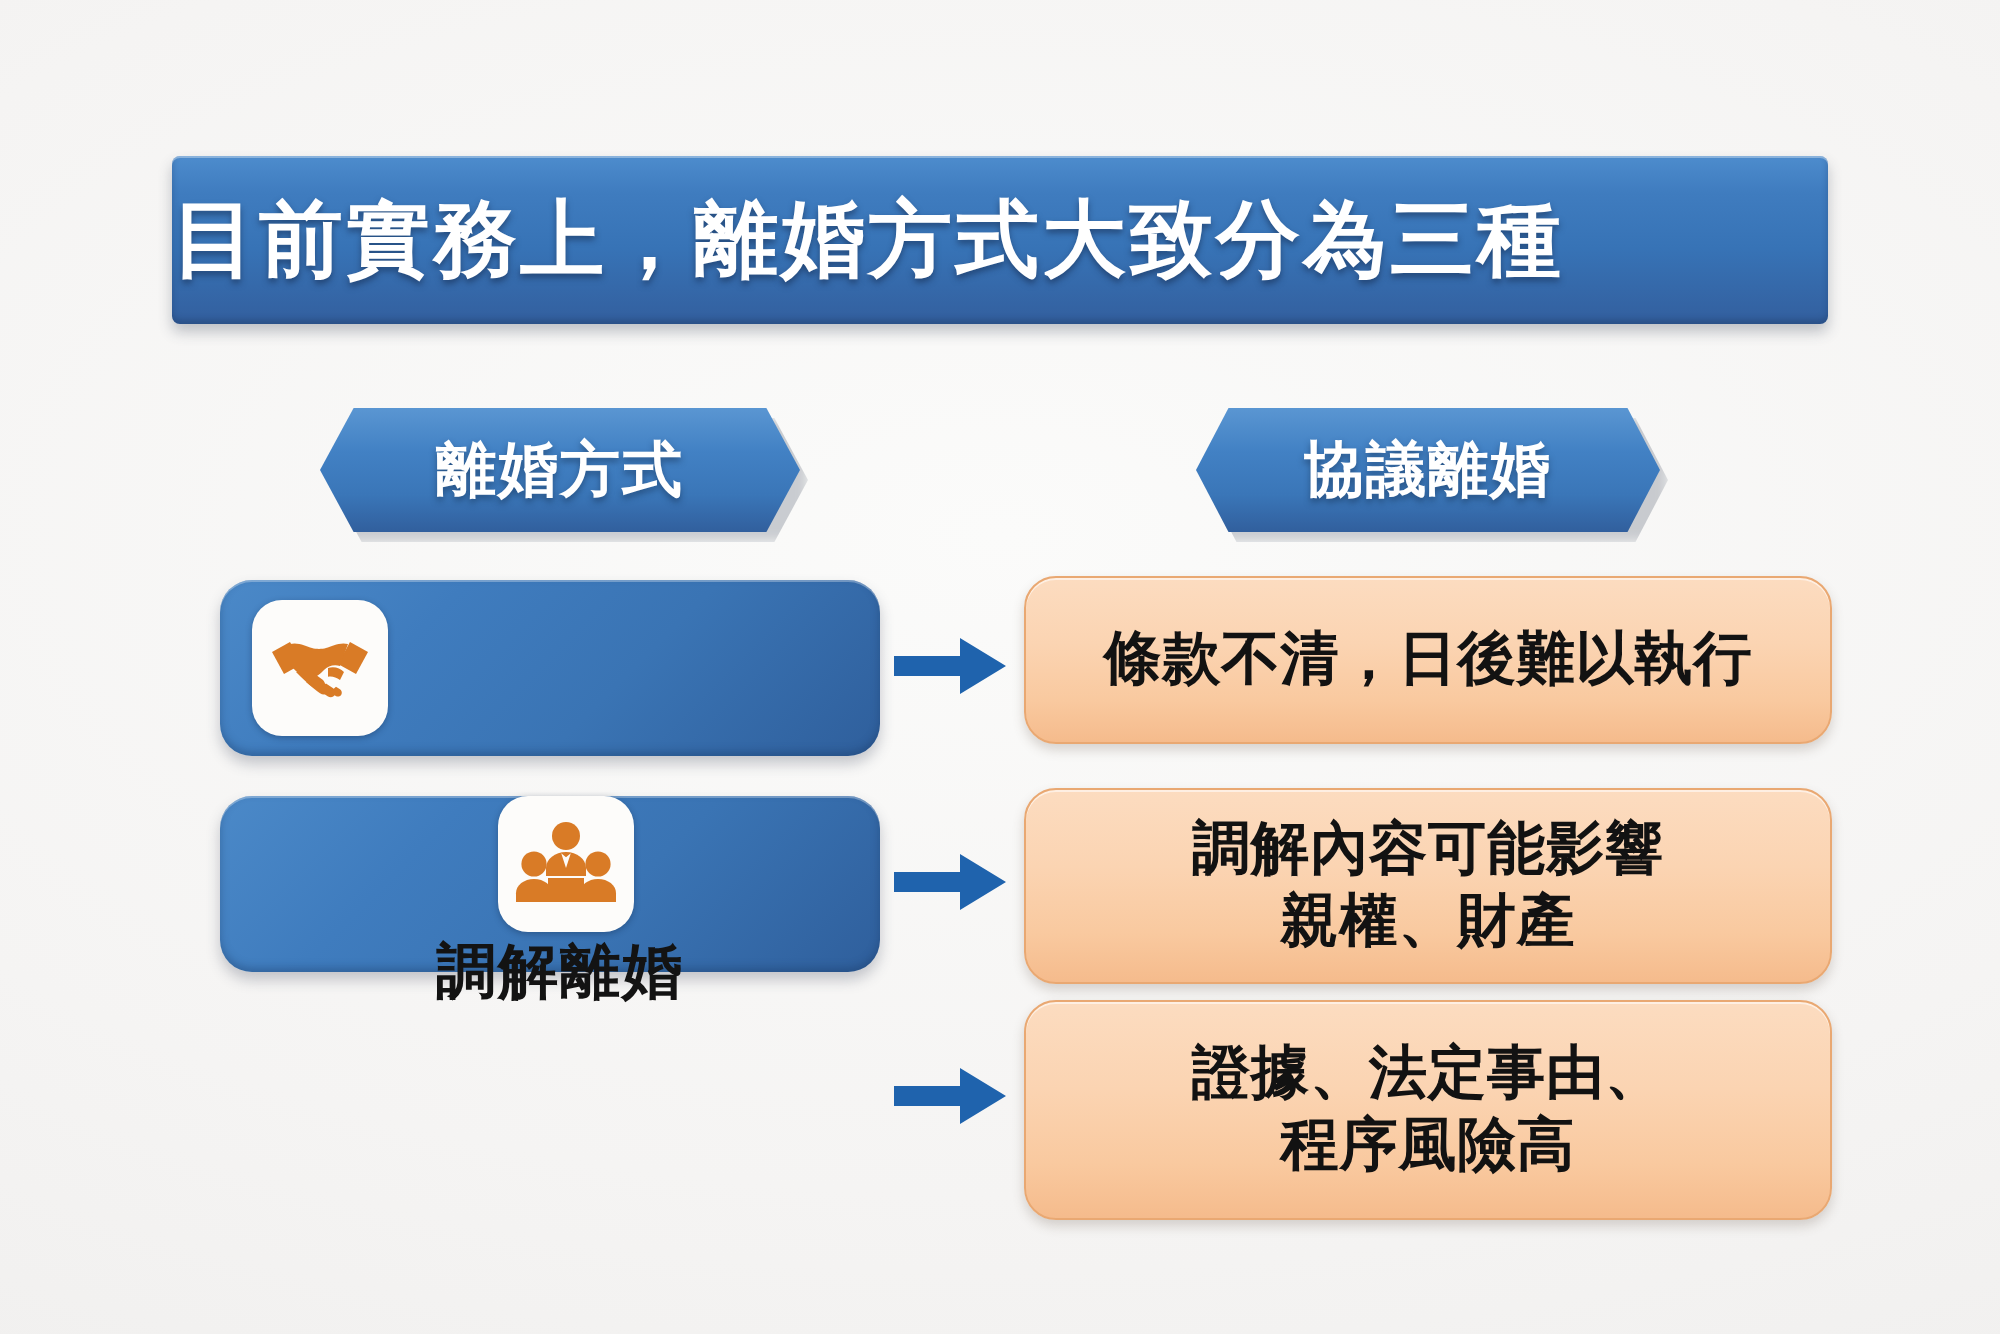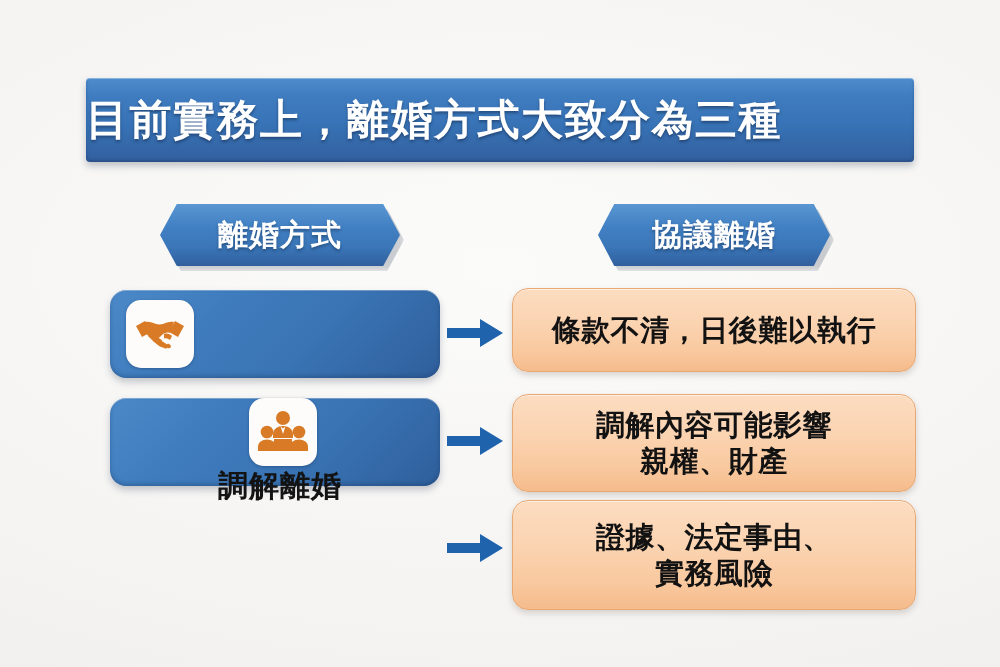--- a/index.html
+++ b/index.html
@@ -256,16 +256,16 @@
 
 
   <div class="flow-arrow" id="arrow-2">
     <svg width="62" height="40" viewBox="0 0 62 40">
       <path d="M0 15 L33 15 L33 6 L56 20 L33 34 L33 25 L0 25 Z" fill="#1f63ad"></path>
     </svg>
   </div>
 
   <div class="risk-card" id="card-risk-2">
     <div class="risk-line">證據、法定事由、</div>
-    <div class="risk-line">實務風險</div>
+    <div class="risk-line">程序風險高</div>
   </div>
 
 </div>
 
 </body></html>

